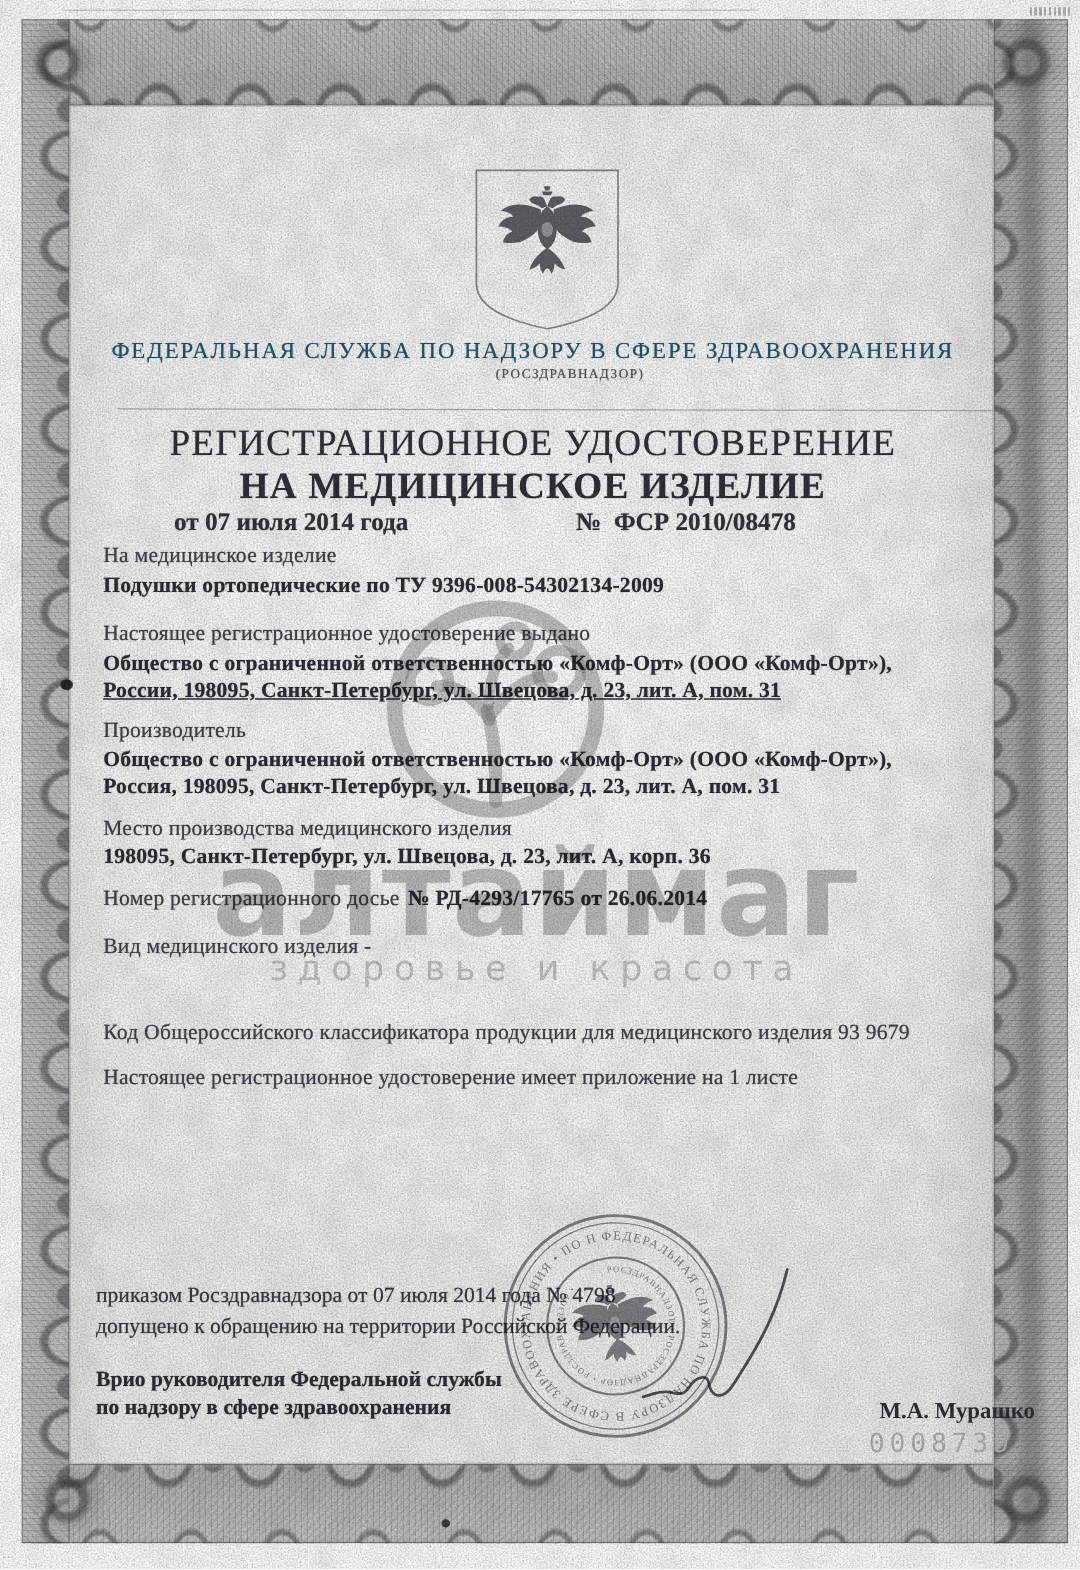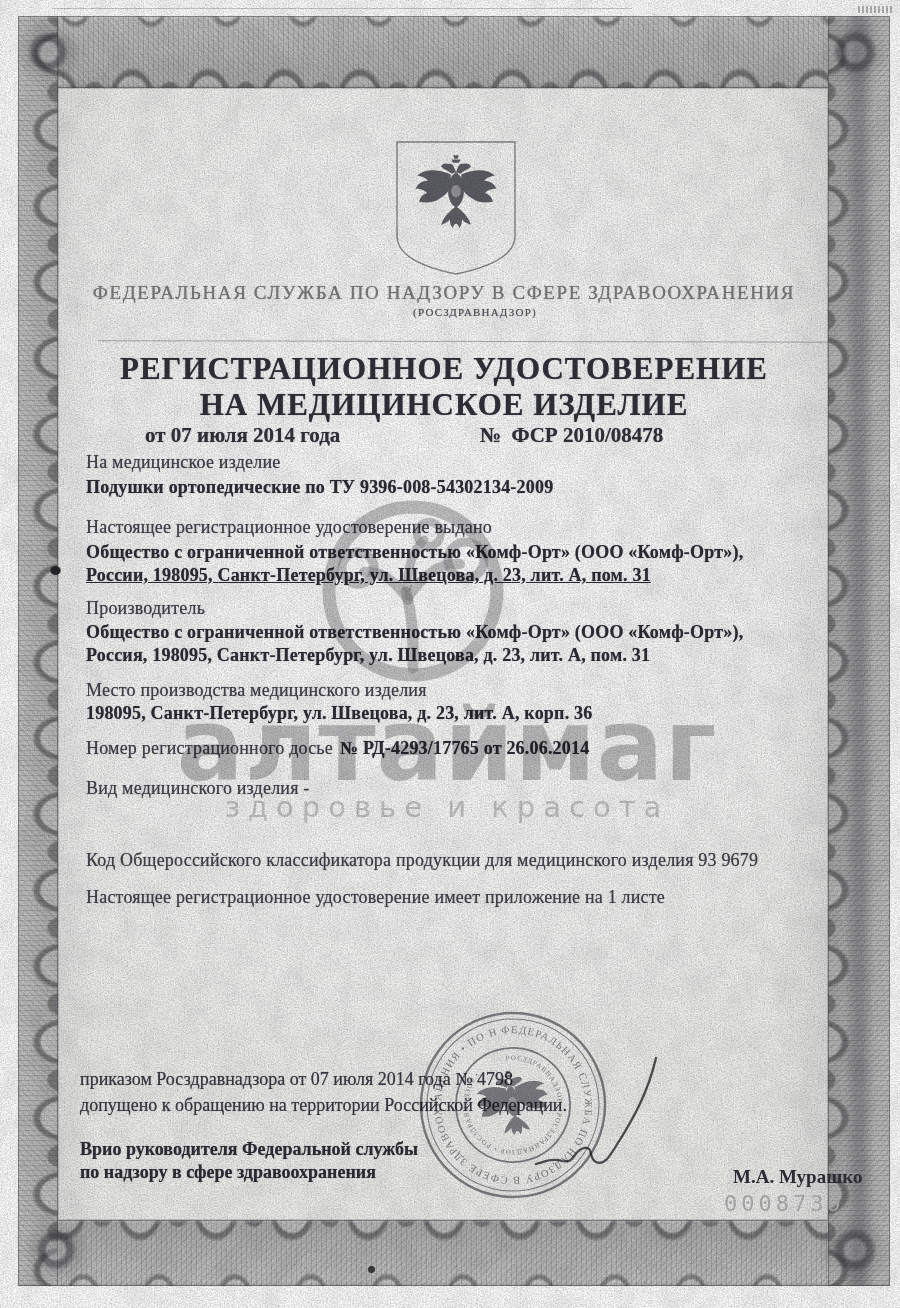--- a/index.html
+++ b/index.html
@@ -63,24 +63,24 @@
   .edge-line{position:absolute;left:52px;top:8px;width:580px;height:1px;background:rgba(120,120,125,.38);}
   .smudge{position:absolute;left:858px;top:6px;width:34px;height:7px;opacity:.55;
       background:repeating-linear-gradient(90deg, rgba(80,80,85,.7) 0 2px, transparent 2px 4px);}
   .ink-dot{position:absolute;left:50px;top:566px;width:11px;height:9px;border-radius:50%;
       background:radial-gradient(circle,#26262a 55%, rgba(38,38,42,.2));}
   .ink-dot2{position:absolute;left:368px;top:1266px;width:7px;height:7px;border-radius:50%;background:rgba(30,30,34,.8);}
 
   
   .t{position:absolute;color:#35363e;text-shadow:0 0 .9px rgba(50,50,60,.65);white-space:nowrap;}
   .center{left:58px;width:772px;text-align:center;}
-  .agency{top:282px;font-size:19px;letter-spacing:1.6px;color:#737373;opacity:.92;}
+  .agency{top:282px;font-size:19px;letter-spacing:1.6px;color:#0c4a6e;opacity:.92;}
   .agency2{top:306px;font-size:11px;letter-spacing:1.2px;color:#4a4b54;opacity:.92;margin-left:31px;}
   .divider{position:absolute;left:98px;top:341px;width:748px;height:1px;background:rgba(90,90,96,.45);transform:rotate(.12deg);}
-  .title1{top:351px;font-size:31px;font-weight:bold;letter-spacing:1px;color:#303139;}
+  .title1{top:351px;font-size:31px;font-weight:normal;letter-spacing:1px;color:#303139;}
   .title2{top:387px;font-size:31px;font-weight:bold;letter-spacing:1px;color:#303139;}
   .dateline{top:423px;font-size:21px;font-weight:bold;color:#32333b;}
   .dateline .dt{position:absolute;left:145px;}
   .dateline .no{position:absolute;left:480px;white-space:pre;}
   .body-line{font-size:18px;letter-spacing:.2px;}
   .lbl{color:#42434c;}
   .val{font-weight:bold;color:#2c2d35;}
   .footer-line{font-size:18px;color:#3a3b44;}
   .signer{font-weight:bold;color:#2c2d35;}
   .name{position:absolute;left:733px;top:1166px;font-size:19px;font-weight:bold;color:#2f3038;}

